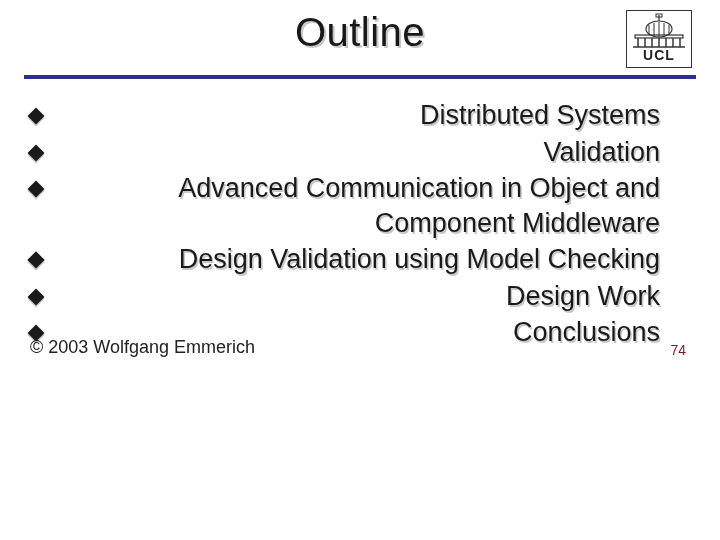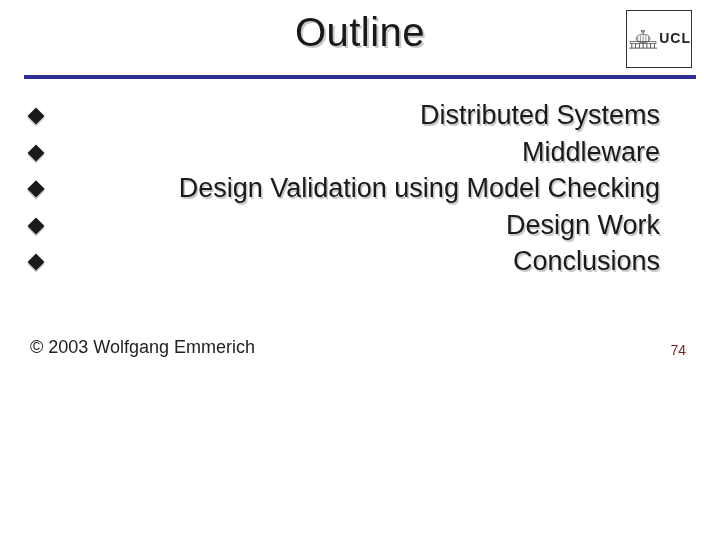--- a/index.html
+++ b/index.html
@@ -33,21 +33,21 @@
   .logo {
     position: absolute;
     top: 10px;
     right: 28px;
     width: 66px;
     height: 58px;
     border: 1px solid #333;
     background: #fff;
     box-sizing: border-box;
     display: flex;
-    flex-direction: row;
+    flex-direction: column;
     align-items: center;
     justify-content: flex-start;
   }
   .logo svg {
     display: block;
   }
   .logo-text {
     font-size: 14px;
     font-weight: bold;
     letter-spacing: 1px;
@@ -138,21 +138,22 @@
       <line x1="4" y1="36" x2="56" y2="36" stroke="#333" stroke-width="1.5"></line>
     </svg>
     <div class="logo-text">UCL</div>
   </div>
 
   <div class="rule"></div>
 
   <div class="body">
     <ul>
       <li><span class="bullet"></span><span>Distributed Systems</span></li>
-      <li><span class="bullet"></span><span>Middleware</span></li>
+      <li><span class="bullet"></span><span>Validation</span></li>
+      <li><span class="bullet"></span><span>Advanced Communication in Object and Component Middleware</span></li>
       <li><span class="bullet"></span></li>
       <li><span class="bullet"></span><span>Design Validation using Model Checking</span></li>
       <li><span class="bullet"></span><span>Design Work</span></li>
       <li><span class="bullet"></span><span>Conclusions</span></li>
     </ul>
   </div>
 
   <div class="footer-left">© 2003 Wolfgang Emmerich</div>
   <div class="footer-right">74</div>
 

